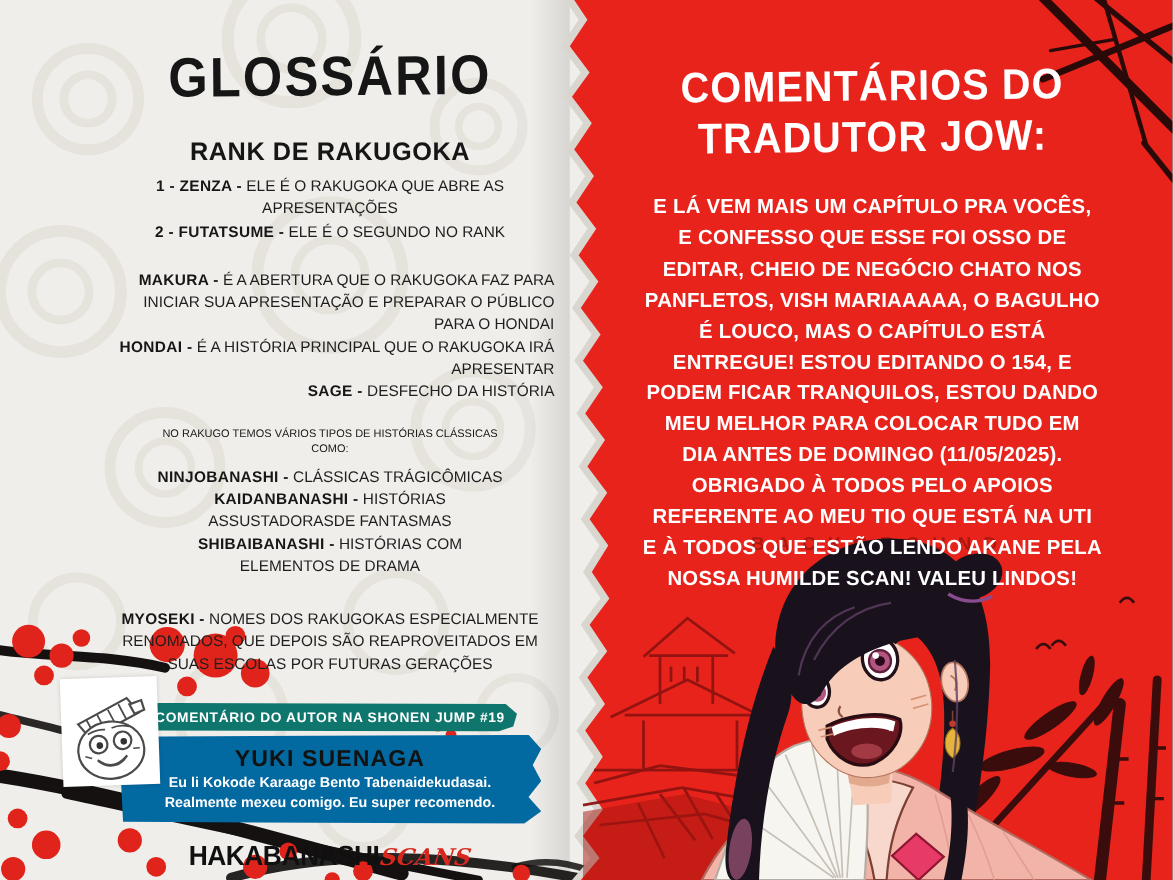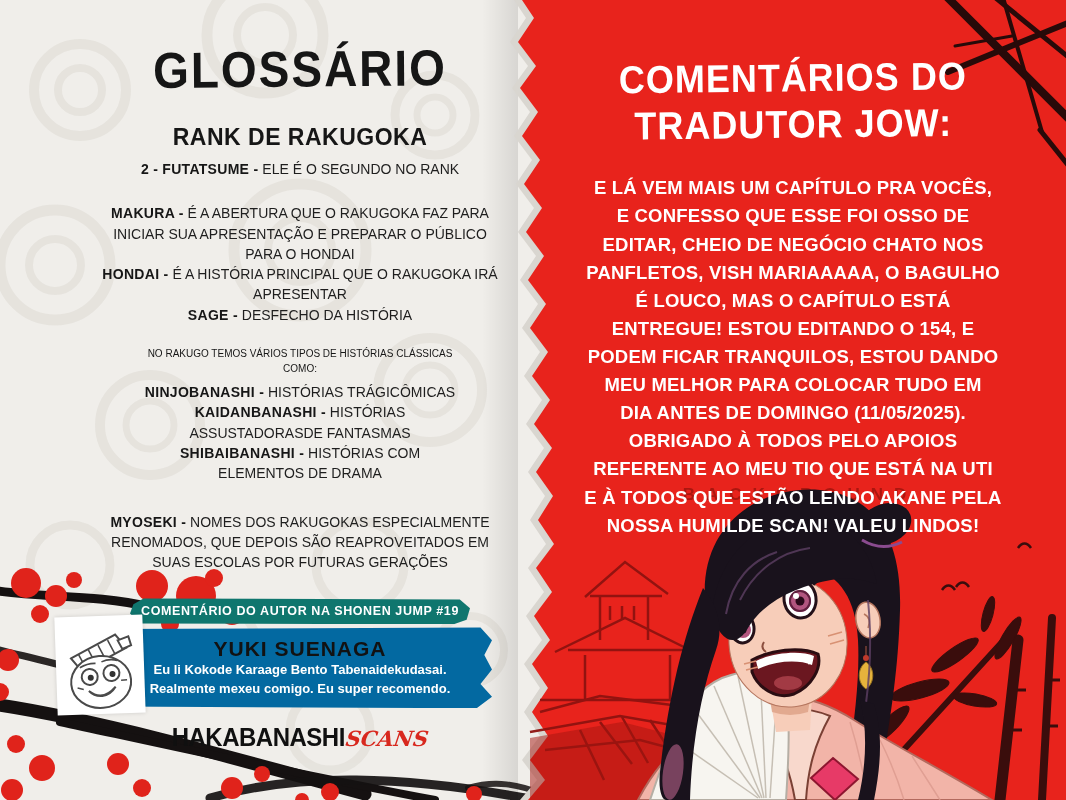--- a/index.html
+++ b/index.html
@@ -10,21 +10,21 @@
   
   .leftcol{position:absolute;left:80px;top:46px;width:440px;text-align:center;color:#161616;z-index:3;}
   .gloss-title{font-size:46px;font-weight:bold;letter-spacing:2px;transform:scaleY(1.1) rotate(-.5deg);
                line-height:1;}
   .rank-heading{font-size:23px;font-weight:bold;margin-top:32px;letter-spacing:.5px;}
   .entry{font-size:14px;line-height:1.45;margin:0 auto;}
   .entry b{font-weight:bold;letter-spacing:.3px;}
   .entry .desc{font-weight:normal;color:#1e1e1e;}
   .rank-list{margin-top:8px;}
   .rank-list .entry{width:360px;}
-  .structure-list{margin-top:24px;}
+  .structure-list{margin-top:24px;text-align:right;}
   .structure-list .entry{width:408px;}
   .stories{margin-top:22px;}
   .stories-intro{font-size:10px;line-height:1.45;width:320px;margin:0 auto 6px;}
   .stories .entry{width:330px;}
   .myoseki{margin-top:28px;}
   .myoseki .entry{width:380px;}
 
   .banner{margin:26px auto 0;width:340px;height:26px;background:#0f766e;color:#fff;
           font-size:12.5px;font-weight:bold;letter-spacing:.6px;line-height:26px;
           clip-path:polygon(1% 22%,4% 0,97% 4%,100% 38%,99% 82%,95% 100%,3% 96%,0 58%);}
@@ -254,20 +254,24 @@
       <path fill="#19121c" d="M860,700 C868,730 866,768 858,800 L874,800 C882,760 882,730 874,704 Z"></path>
     </g>
   </svg>
 
   <div class="leftcol">
     <div class="gloss-title">GLOSSÁRIO</div>
     <div class="rank-heading">RANK DE RAKUGOKA</div>
 
     <div class="rank-list">
       <div class="entry">
+        <b>1 - ZENZA -</b>
+        <span class="desc">ELE É O RAKUGOKA QUE ABRE AS APRESENTAÇÕES</span>
+      </div>
+      <div class="entry">
         <b>2 - FUTATSUME -</b>
         <span class="desc">ELE É O SEGUNDO NO RANK</span>
       </div>
     </div>
 
     <div class="structure-list">
       <div class="entry">
         <b>MAKURA -</b>
         <span class="desc">É A ABERTURA QUE O RAKUGOKA FAZ PARA INICIAR SUA APRESENTAÇÃO E PREPARAR O PÚBLICO PARA O HONDAI</span>
       </div>
@@ -278,21 +282,21 @@
       <div class="entry">
         <b>SAGE -</b>
         <span class="desc">DESFECHO DA HISTÓRIA</span>
       </div>
     </div>
 
     <div class="stories">
       <div class="stories-intro">NO RAKUGO TEMOS VÁRIOS TIPOS DE HISTÓRIAS CLÁSSICAS COMO:</div>
       <div class="entry">
         <b>NINJOBANASHI -</b>
-        <span class="desc">HISTÓRIAS TRÁGICÔMICAS</span>
+        <span class="desc">CLÁSSICAS TRÁGICÔMICAS</span>
       </div>
       <div class="entry">
         <b>KAIDANBANASHI -</b>
         <span class="desc">HISTÓRIAS ASSUSTADORASDE FANTASMAS</span>
       </div>
       <div class="entry">
         <b>SHIBAIBANASHI -</b>
         <span class="desc">HISTÓRIAS COM ELEMENTOS DE DRAMA</span>
       </div>
     </div>

